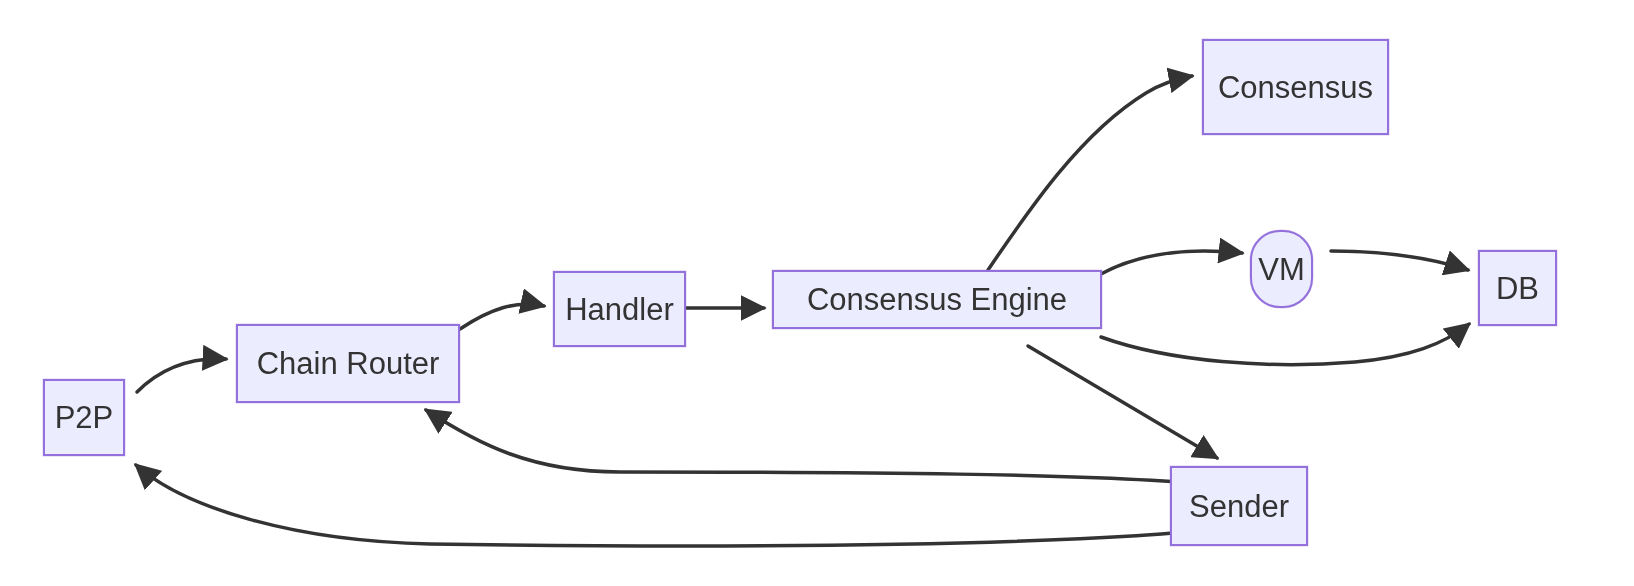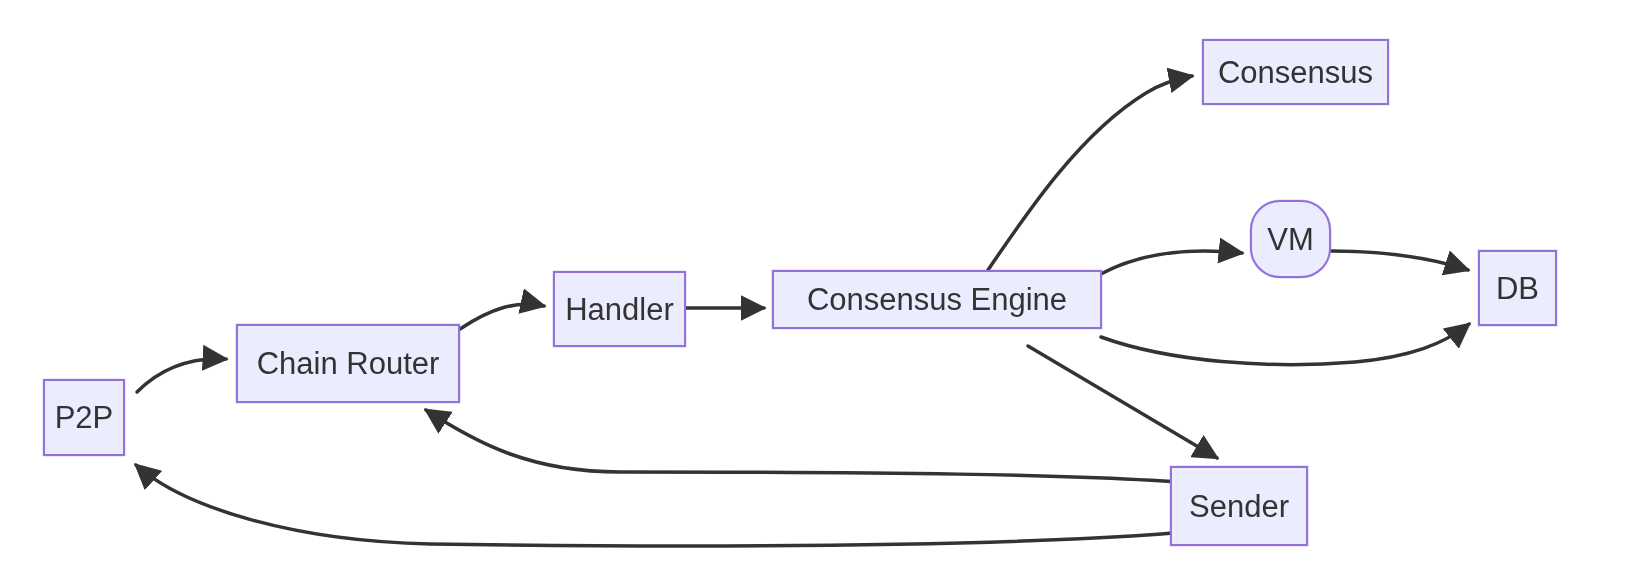--- a/index.html
+++ b/index.html
@@ -90,25 +90,25 @@
   </div>
 
   <div class="node" style="left:236px; top:324px; width:224px; height:79px;">
     <span>Chain Router</span>
   </div>
 
   <div class="node" style="left:772px; top:270px; width:330px; height:59px;">
     <span>Consensus Engine</span>
   </div>
 
-  <div class="node" style="left:1202px; top:39px; width:187px; height:66px;">
+  <div class="node" style="left:1202px; top:39px; width:187px; height:96px;">
     <span>Consensus</span>
   </div>
 
-  <div class="node" style="left:1250px; top:200px; width:81px; height:78px;border-radius:30px;">
+  <div class="node" style="left:1250px; top:230px; width:63px; height:78px;border-radius:30px;">
     <span>VM</span>
   </div>
 
   <div class="node" style="left:1478px; top:250px; width:79px; height:76px;text-align:right;">
     <span>DB</span>
   </div>
 
   <div class="node" style="left:1170px; top:466px; width:138px; height:80px;">
     <span>Sender</span>
   </div>

